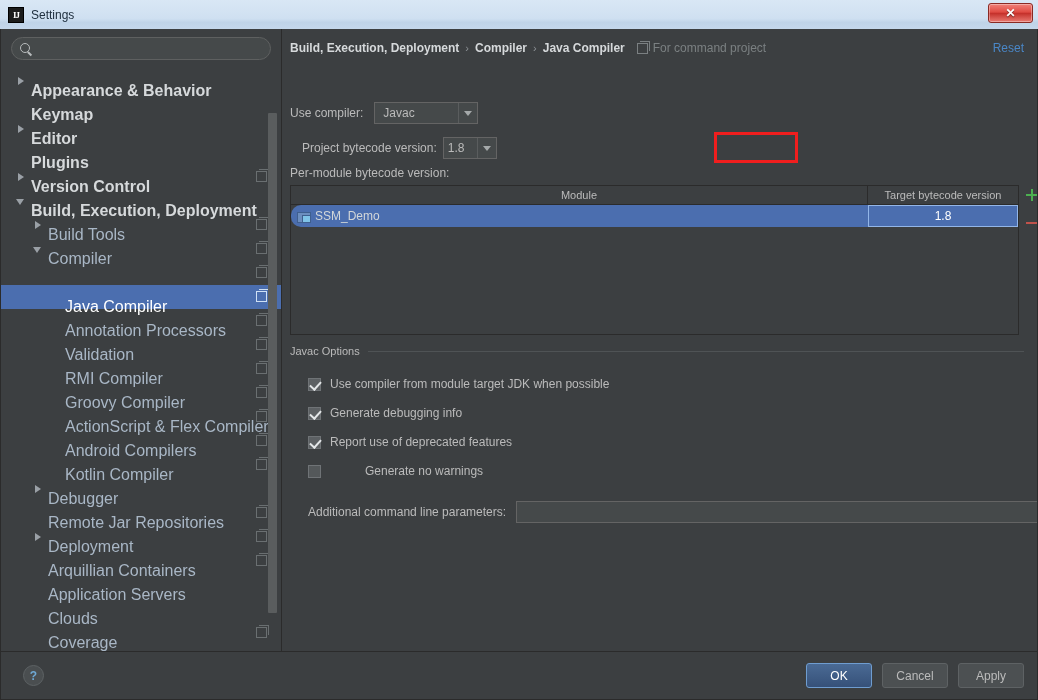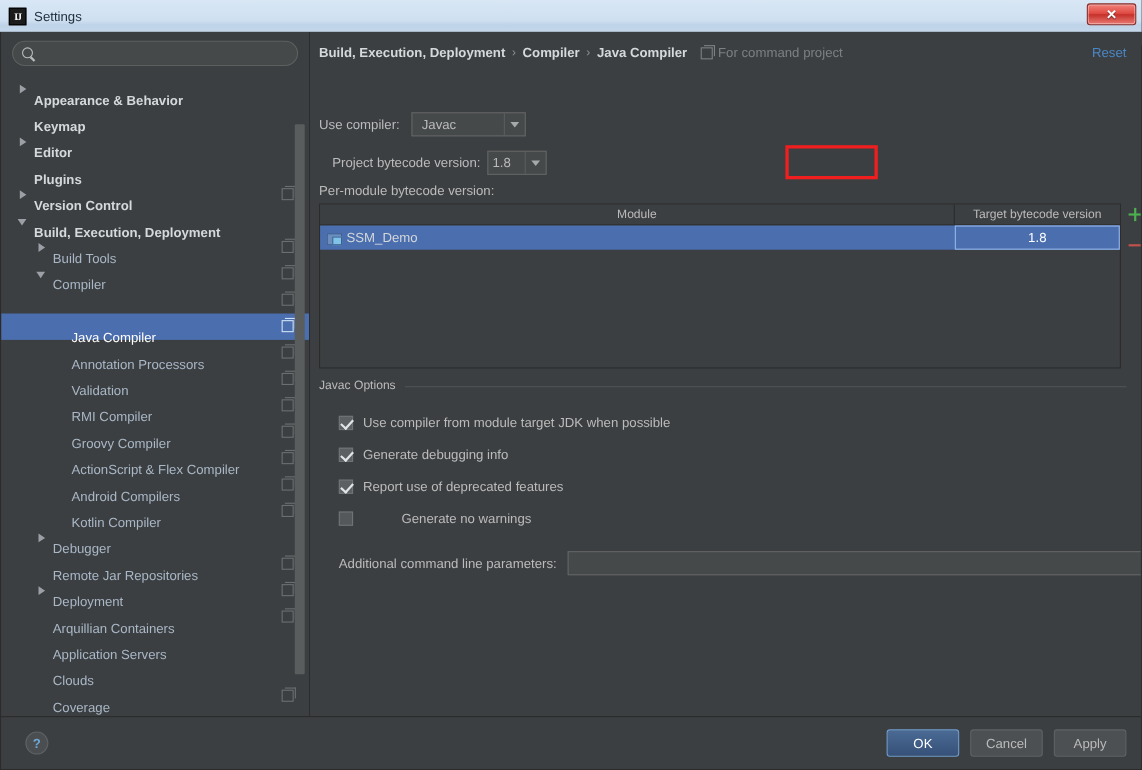--- a/index.html
+++ b/index.html
@@ -140,21 +140,21 @@
     border-left: 6px solid #9aa0a6;
     border-top: 4.5px solid transparent;
     border-bottom: 4.5px solid transparent;
   }
   .tw.down::before {
     content: ""; position: absolute; left: 1px; top: 4px;
     border-top: 6px solid #9aa0a6;
     border-left: 4.5px solid transparent;
     border-right: 4.5px solid transparent;
   }
-  .tree-label { font-size: 12px; color: #a9b7c6; margin-top: 19px; }
+  .tree-label { font-size: 16px; color: #a9b7c6; margin-top: 19px; }
   .tree-row.bold .tree-label { color: #d6d9db; font-weight: bold; }
   .tree-row.selected .tree-label { color: #ffffff; }
   .cfg-icon {
     position: absolute; right: 14px; top: 6px;
     width: 11px; height: 11px;
     border: 1px solid #6a6f71;
     background: #3c3f41;
   }
   .cfg-icon::after {
     content: ""; position: absolute; left: 2px; top: -3px;
@@ -265,21 +265,21 @@
     font-size: 11px; color: #bbbbbb;
   }
   .th {
     display: flex; align-items: center; justify-content: center;
     height: 100%;
   }
   .th.module { flex: 1 1 auto; border-right: 1px solid #2b2b2b; }
   .th.target { width: 150px; }
   .tbl-rows { position: relative; }
   .tr {
-    display: flex; height: 22px; align-items: stretch;
+    display: flex; height: 22px; align-items: stretch; border-radius: 10px;
   }
   .tr.sel { background: #4b6eaf; }
   .td-module {
     flex: 1 1 auto;
     display: flex; align-items: center; gap: 5px;
     padding-left: 6px;
     font-size: 12px; color: #d3d7d9;
   }
   .mod-icon {
     width: 13px; height: 11px; position: relative; flex: none;

